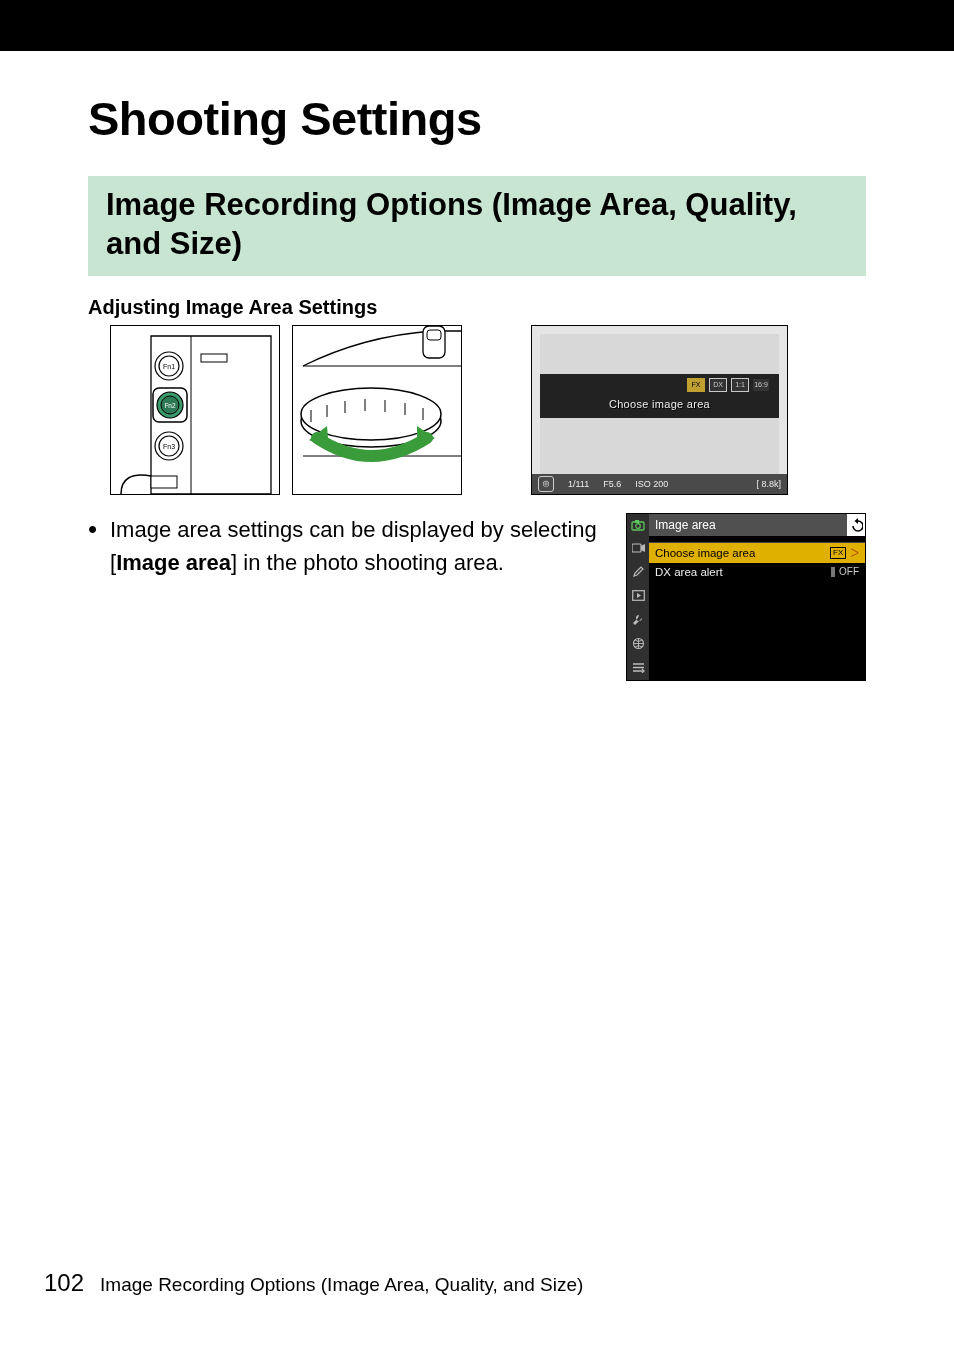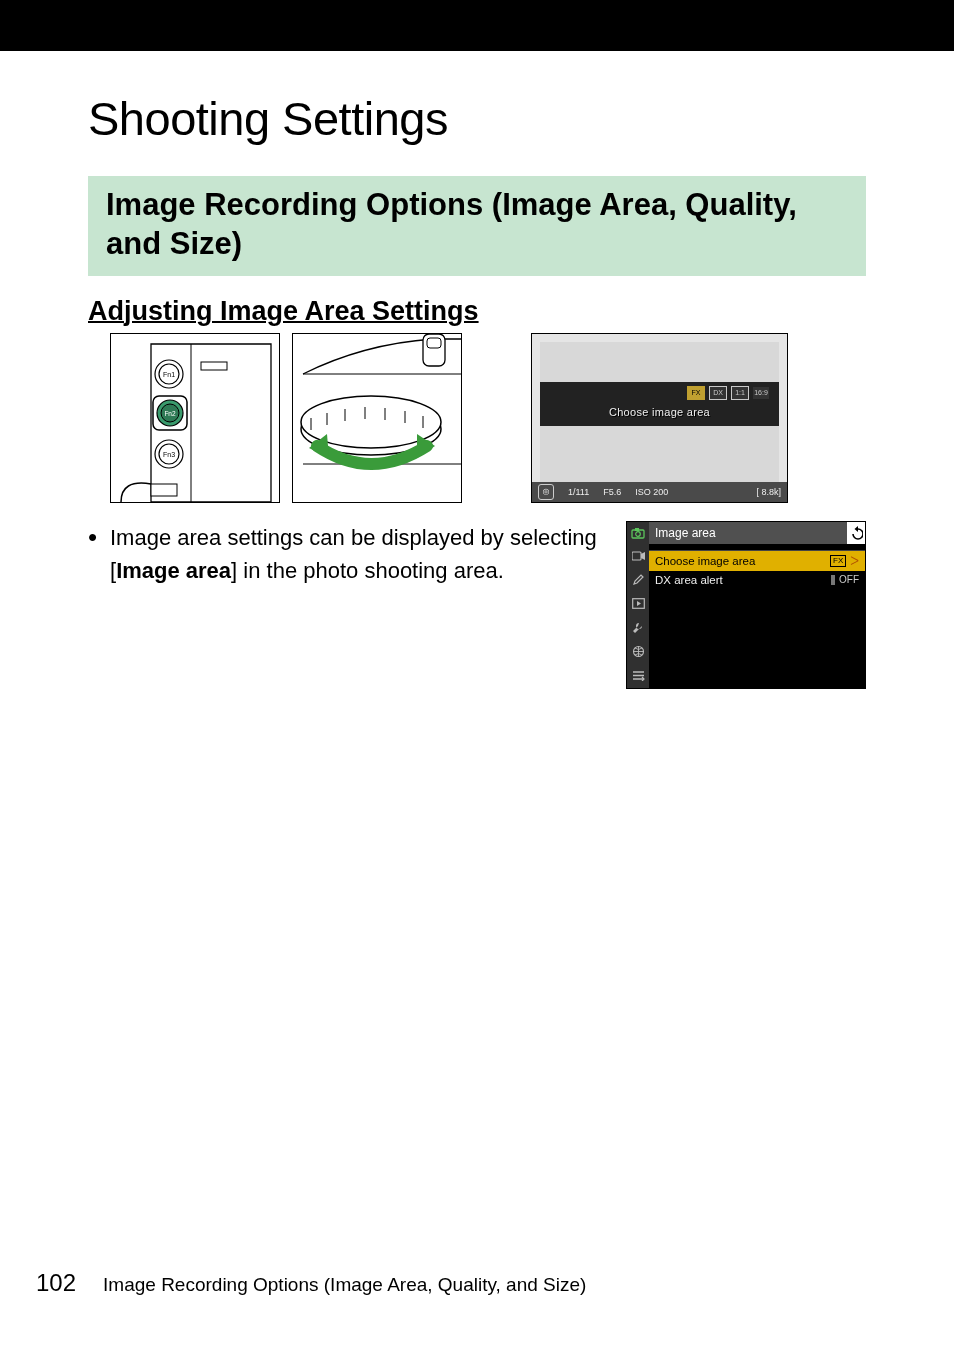--- a/index.html
+++ b/index.html
@@ -23,38 +23,37 @@
     top: 0;
     width: 68px;
     height: 51px;
     background: #000;
   }
   .content {
     padding: 30px 88px 0 88px;
   }
   .title {
     font-size: 47px;
-    font-weight: 400;
+    font-weight: 700;
     margin: 10px 0 30px 0;
     letter-spacing: -0.5px;
   }
   .section-box {
     background: #c7e5d0;
     padding: 10px 18px 12px 18px;
     margin-bottom: 20px;
   }
   .section-title {
     font-size: 31px;
     font-weight: 700;
     line-height: 1.25;
   }
   .subsection-title {
-    font-size: 27px;
+    font-size: 20px;
     font-weight: 700;
-    text-decoration: underline;
     text-decoration-thickness: 2px;
     margin-bottom: 6px;
   }
   .body-text {
     font-size: 22px;
     line-height: 1.55;
     margin-bottom: 12px;
   }
   .body-text b { font-weight: 700; }
 
@@ -263,24 +262,24 @@
     border:1px solid #000;
     font-size:8px;
     line-height:10px;
   }
   .menu-item .caret { color:#b05000; font-size:12px; }
 
   
   .footer {
     position: absolute;
     bottom: 48px;
-    left: 36px;
+    left: 44px;
     display: flex;
     align-items: baseline;
-    gap: 27px;
+    gap: 16px;
   }
   .page-num {
     font-size: 24px;
   }
   .footer-title {
     font-size: 19px;
   }
 </style>
 </head>
 <body>

